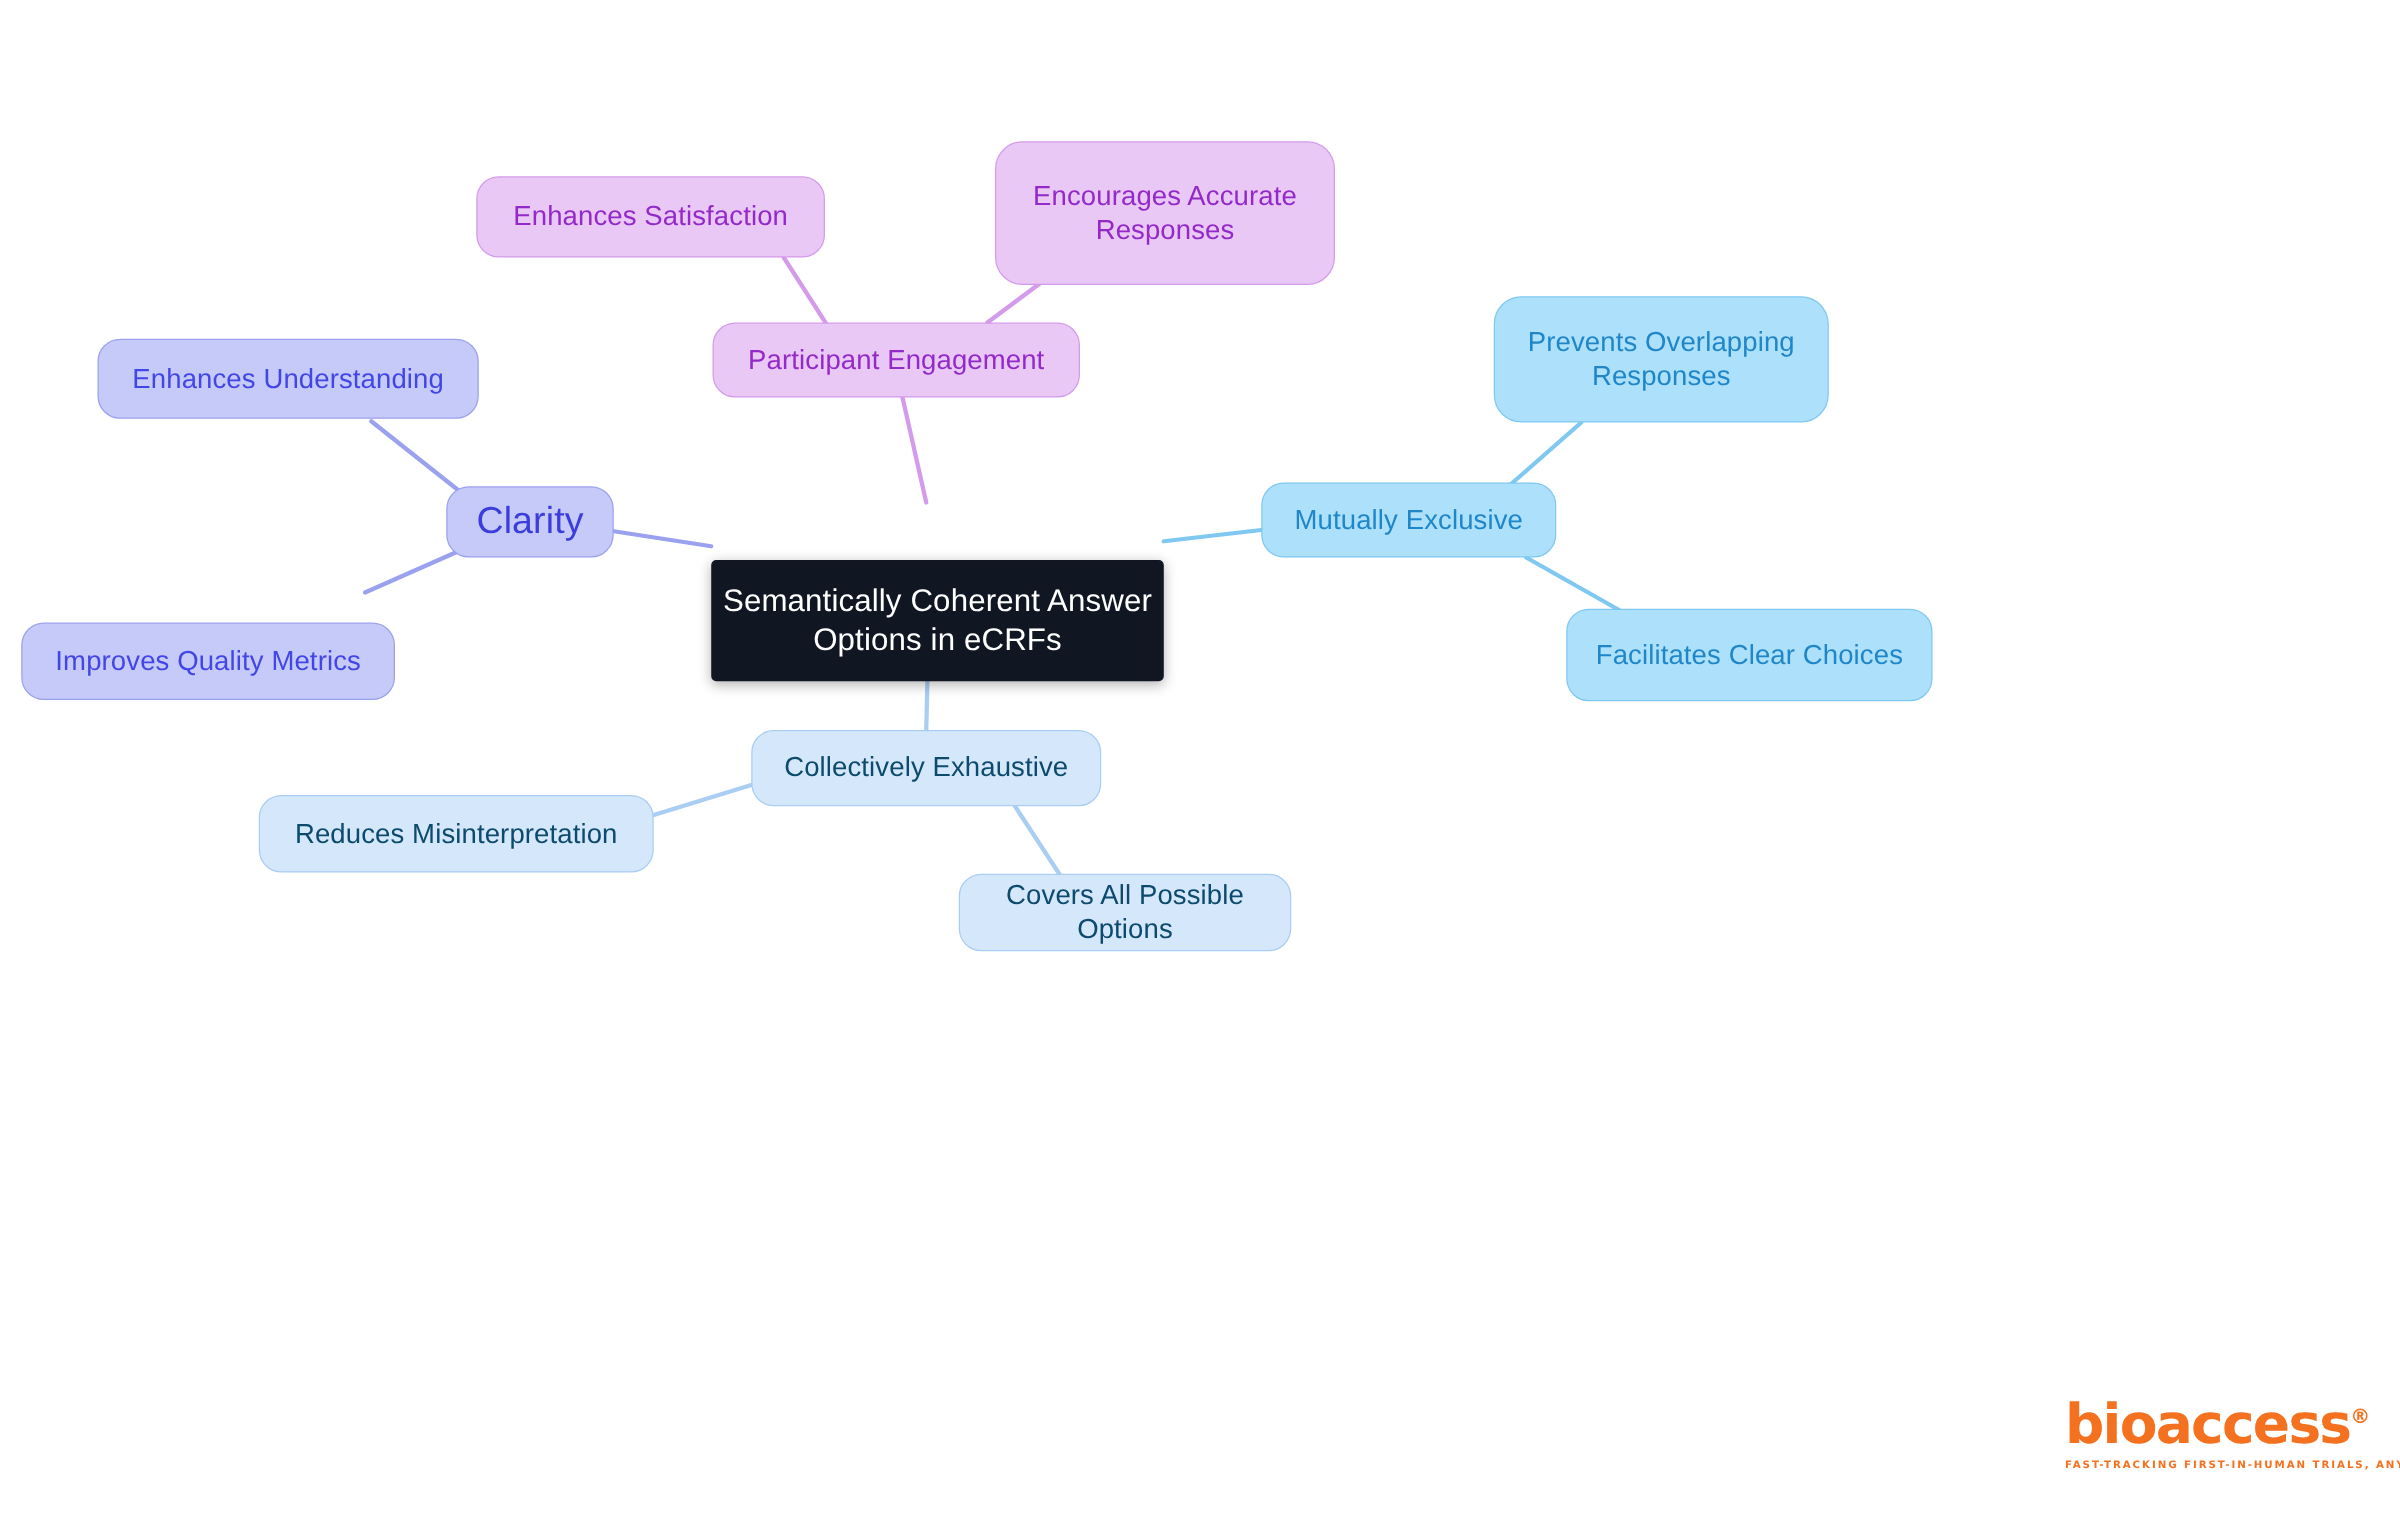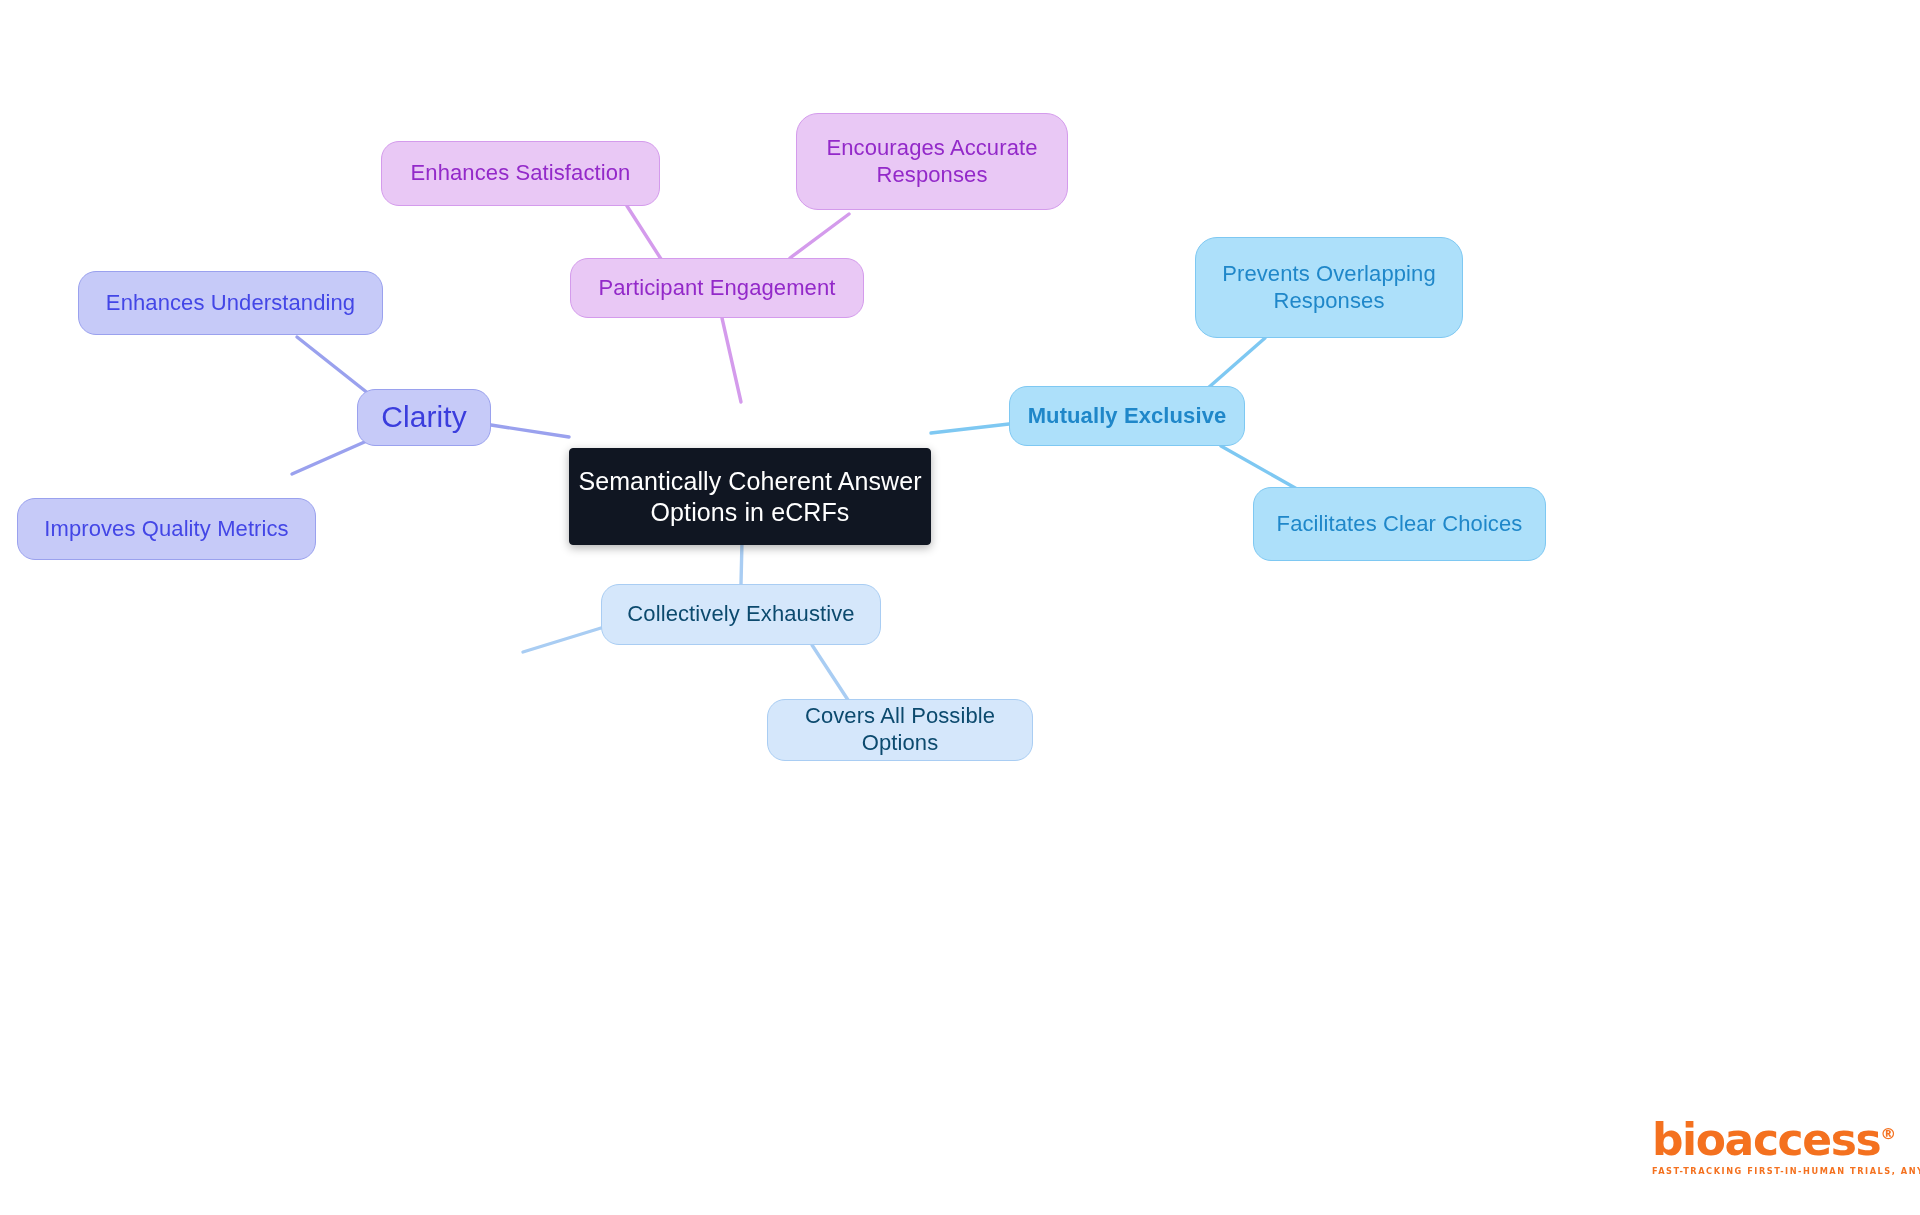--- a/index.html
+++ b/index.html
@@ -137,32 +137,33 @@
   <div class="node fam-indigo" style="left:357px; top:389px; width:134px; height:57px; font-size:30px;">Clarity</div>
 
   <div class="node fam-indigo leaf" style="left:78px; top:271px; width:305px; height:64px; font-size:22px;">Enhances Understanding</div>
 
   <div class="node fam-indigo leaf" style="left:17px; top:470px; width:299px; height:62px; font-size:22px;margin-top:28px;">Improves Quality Metrics</div>
 
   <div class="node fam-violet" style="left:570px; top:258px; width:294px; height:60px; font-size:22px;">Participant Engagement</div>
 
   <div class="node fam-violet" style="left:381px; top:141px; width:279px; height:65px; font-size:22px;">Enhances Satisfaction</div>
 
-  <div class="node fam-violet" style="left:796px; top:113px; width:272px; height:97px; font-size:22px; border-radius:22px;">Encourages Accurate
+  <div class="node fam-violet" style="left:796px; top:113px; width:272px; height:115px; font-size:22px; border-radius:22px;">Encourages Accurate
 Responses</div>
 
-  <div class="node fam-sky" style="left:1009px; top:386px; width:236px; height:60px; font-size:22px;font-weight:bold;">Mutually Exclusive</div>
+  <div class="node fam-sky" style="left:1009px; top:386px; width:236px; height:60px; font-size:22px;">Mutually Exclusive</div>
 
   <div class="node fam-sky" style="left:1195px; top:237px; width:268px; height:101px; font-size:22px; border-radius:22px;">Prevents Overlapping
 Responses</div>
 
   <div class="node fam-sky" style="left:1253px; top:487px; width:293px; height:74px; font-size:22px;">Facilitates Clear Choices</div>
 
   <div class="node fam-pale" style="left:601px; top:584px; width:280px; height:61px; font-size:22px;">Collectively Exhaustive</div>
 
+  <div class="node fam-pale" style="left:207px; top:636px; width:316px; height:62px; font-size:22px;">Reduces Misinterpretation</div>
 
   <div class="node fam-pale" style="left:767px; top:699px; width:266px; height:62px; font-size:22px;">Covers All Possible Options</div>
 
   <div class="logo" style="left:1652px; top:1118px;">
     <div class="logo-word"><span>bioaccess</span><span class="logo-reg">®</span></div>
     <div class="logo-tag">FAST-TRACKING FIRST-IN-HUMAN TRIALS, ANYWHERE</div>
   </div>
 
 </div>
 

